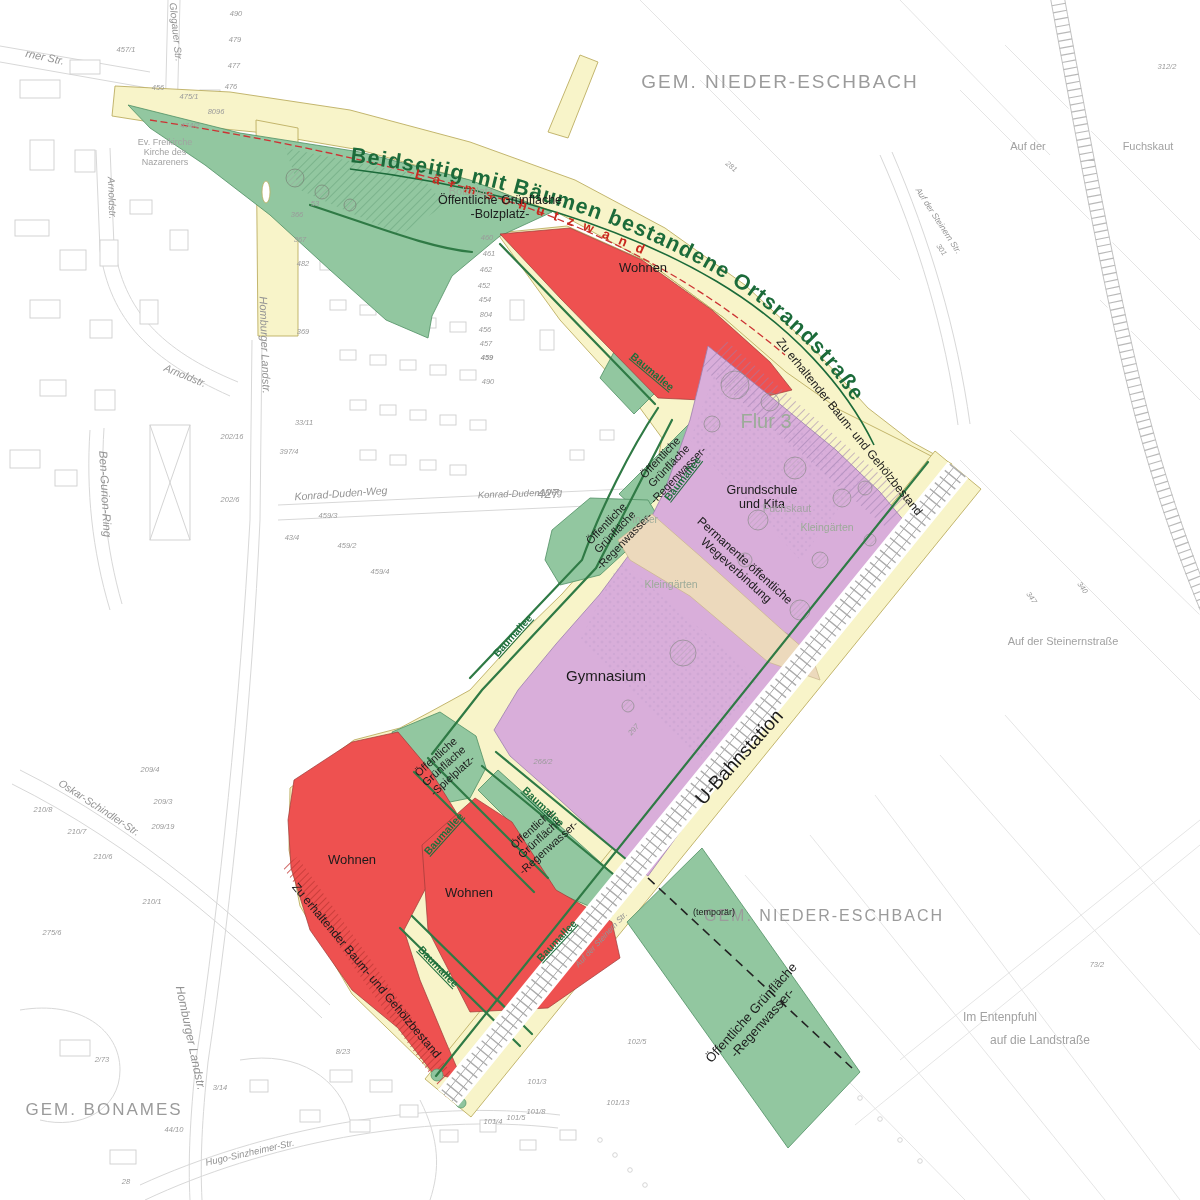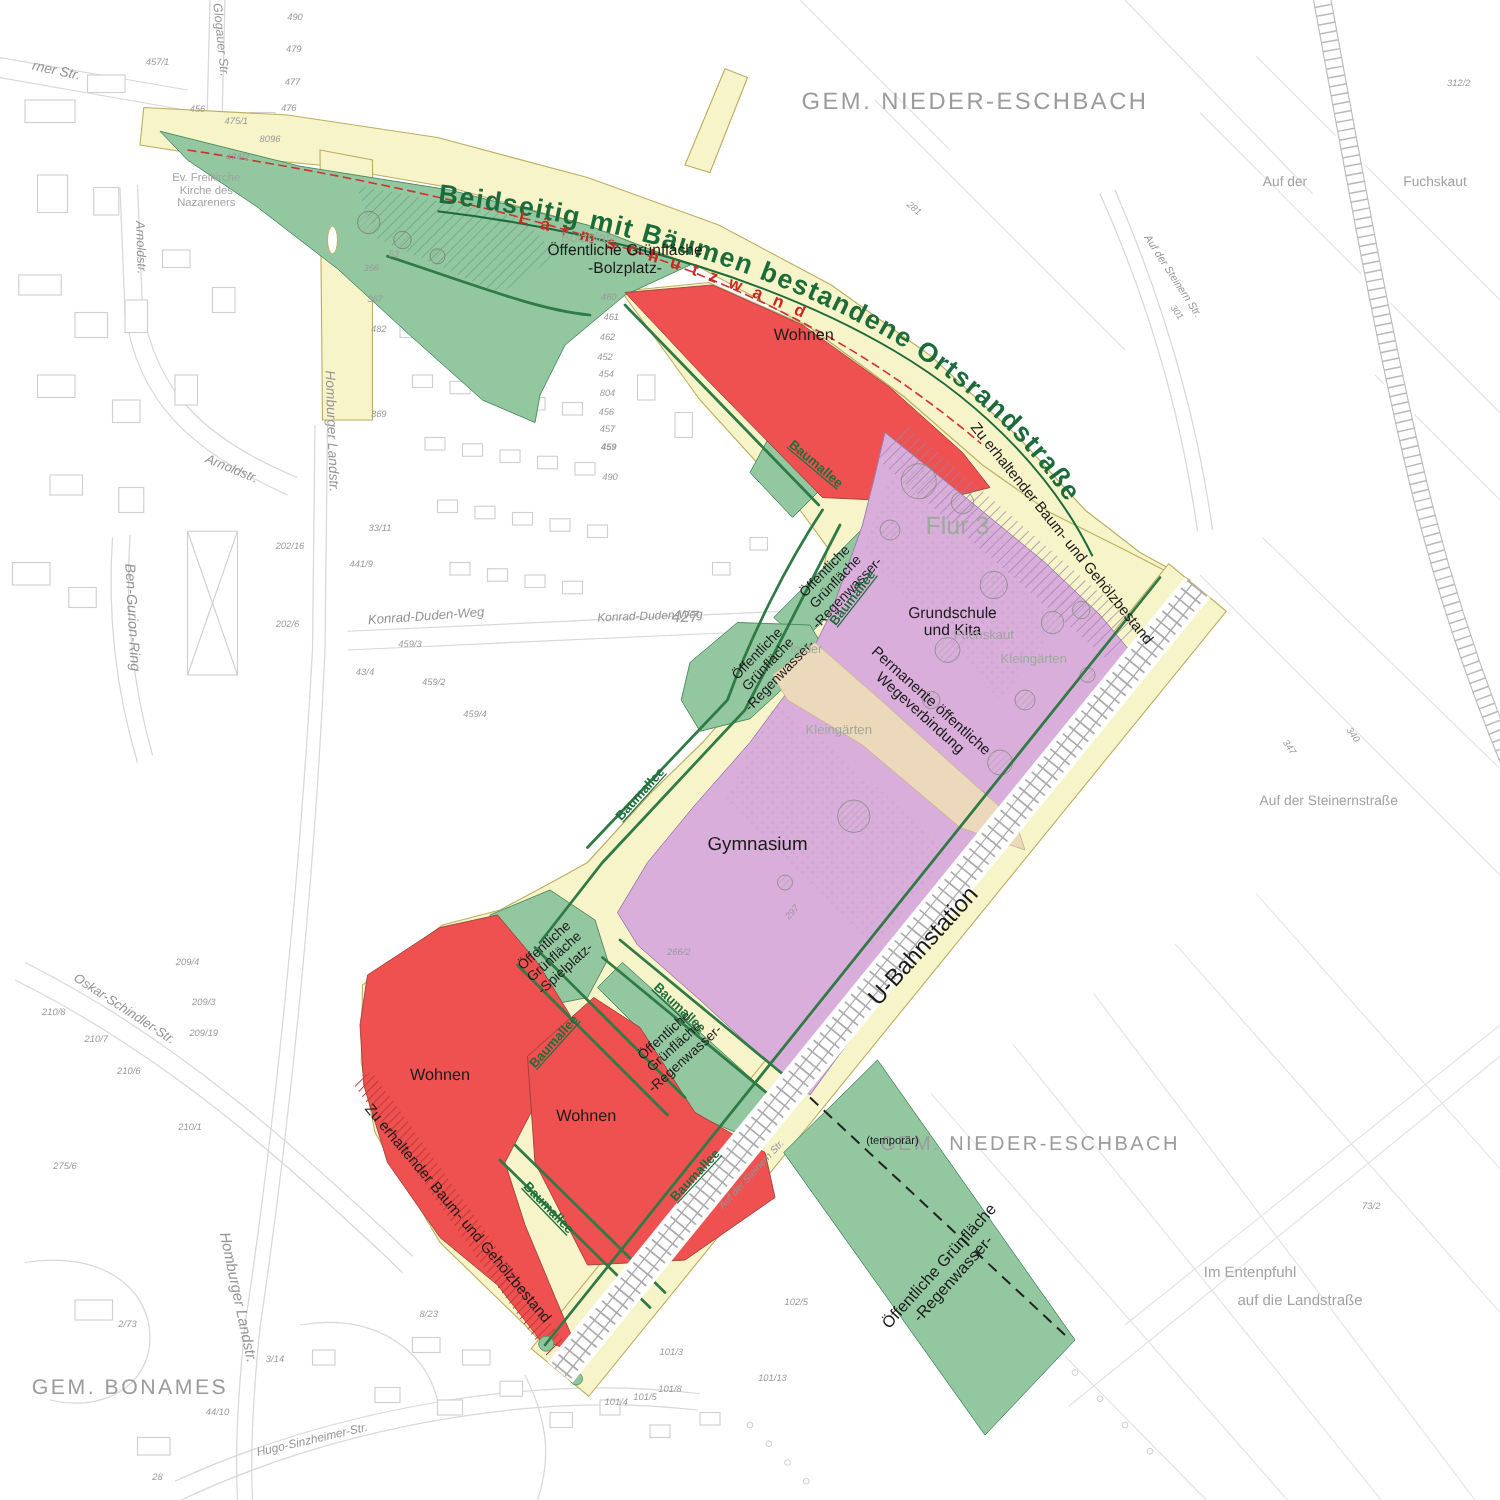--- a/index.html
+++ b/index.html
@@ -515,21 +515,21 @@
       <div class="map-label lab-parcel" style="left: 380px; top: 572px; font-size: 7.5px; transform: translate(-50%, -50%) rotate(0deg);">
         <div>459/4</div>
       </div>
       <div class="map-label lab-parcel" style="left: 230px; top: 500px; font-size: 7.5px; transform: translate(-50%, -50%) rotate(0deg);">
         <div>202/6</div>
       </div>
       <div class="map-label lab-parcel" style="left: 232px; top: 437px; font-size: 7.5px; transform: translate(-50%, -50%) rotate(0deg);">
         <div>202/16</div>
       </div>
       <div class="map-label lab-parcel" style="left: 289px; top: 452px; font-size: 7.5px; transform: translate(-50%, -50%) rotate(0deg);">
-        <div>441/9</div>
+        <div>397/4</div>
       </div>
       <div class="map-label lab-parcel" style="left: 304px; top: 423px; font-size: 7.5px; transform: translate(-50%, -50%) rotate(0deg);">
         <div>33/11</div>
       </div>
       <div class="map-label lab-parcel" style="left: 1167px; top: 67px; font-size: 7.5px; transform: translate(-50%, -50%) rotate(0deg);">
         <div>312/2</div>
       </div>
       <div class="map-label lab-parcel" style="left: 731px; top: 167px; font-size: 7.5px; transform: translate(-50%, -50%) rotate(40deg);">
         <div>281</div>
       </div>

